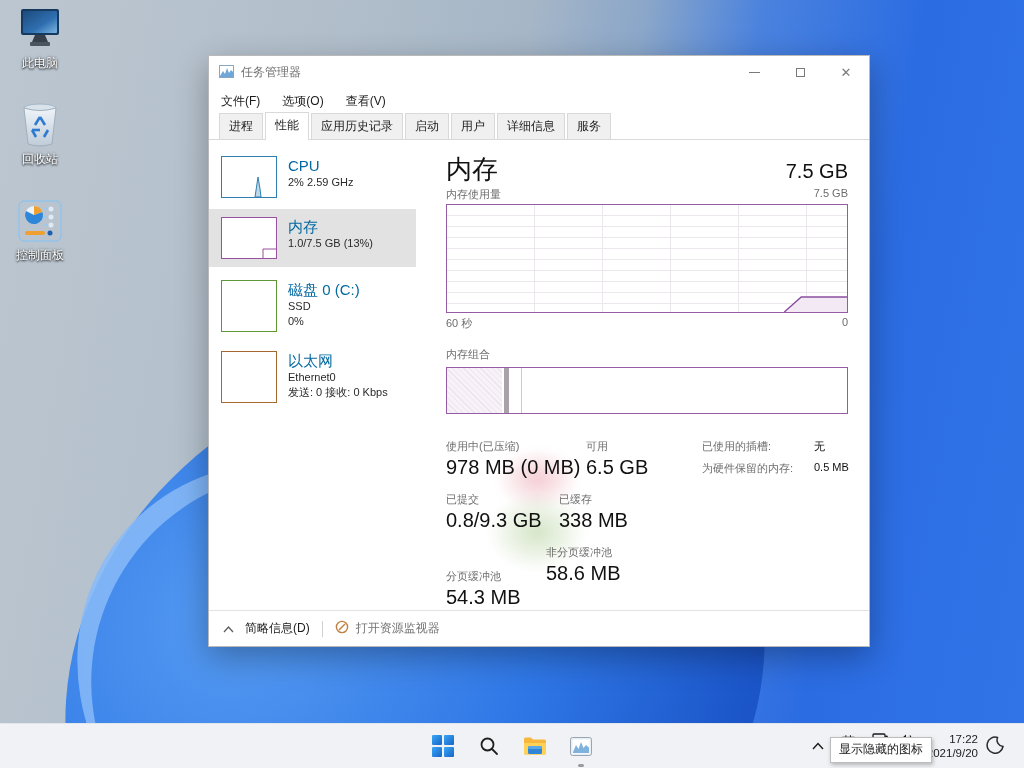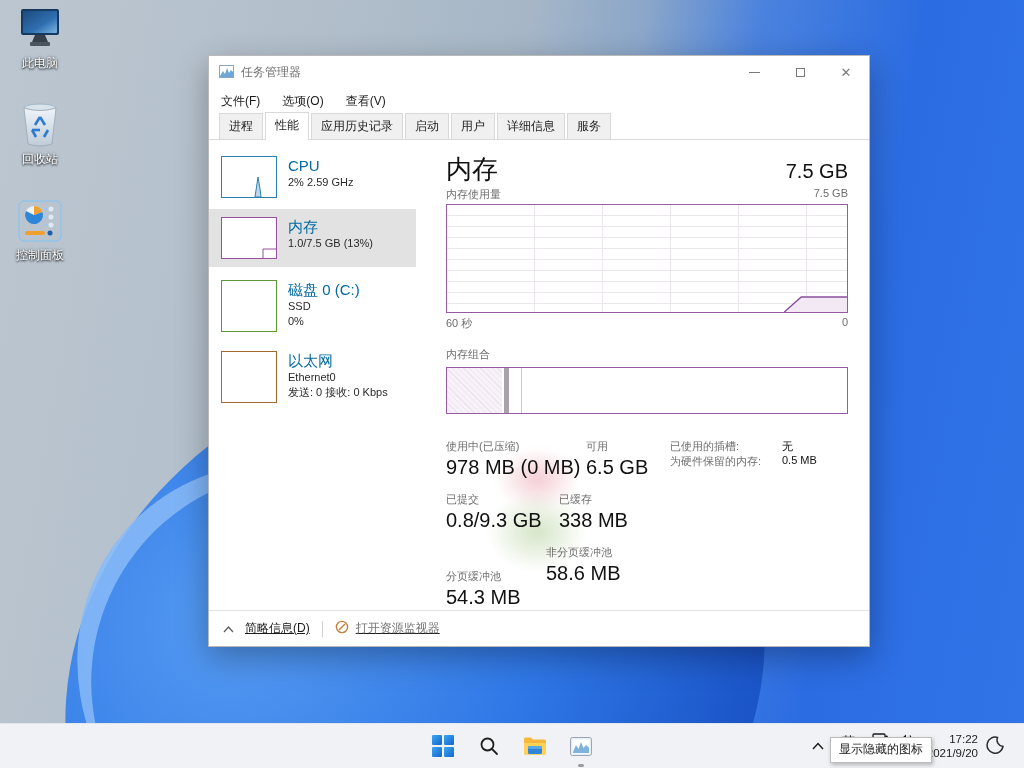--- a/index.html
+++ b/index.html
@@ -66,27 +66,27 @@
   .seg-hatch { position:absolute; left:0; top:0; bottom:0; width:55px;
     background:repeating-linear-gradient(45deg,#f7f2f8 0 3px,#ece4ee 3px 4px); }
   .seg-mod { position:absolute; left:57px; top:0; bottom:0; width:5px; background:#a9a2ab; }
   .seg-line { position:absolute; left:74px; top:0; bottom:0; width:1px; background:#cfc8d2; }
 
   .stats { position:relative; margin-top:25px; }
   .stat-row { display:flex; margin-bottom:13px; }
   .stat-col .sl { font-size:11px; color:#6d6d6d; margin-bottom:2px; }
   .stat-col .sv { font-size:20px; color:#111; }
   .w140 { width:140px; } .w113 { width:113px; } .w100 { width:100px;margin-top:24px; }
-  .side-stats { position:absolute; left:224px; top:0; width:162px; display:grid;
-    grid-template-columns:112px auto; font-size:11px; }
+  .side-stats { position:absolute; left:256px; top:0; width:162px; display:grid;
+    grid-template-columns:112px auto; row-gap:7px; font-size:11px; }
   .side-stats .sl { color:#6d6d6d; } .side-stats .sv { color:#111; }
 
   
   .tm-footer { position:absolute; left:0; bottom:0; width:100%; height:36px; border-top:1px solid #e3e3e3;
-    display:flex; align-items:center; padding-left:14px; background:#fff;text-decoration:underline; }
+    display:flex; align-items:center; padding-left:14px; background:#fff; }
   .chev { display:block; }
   .collapse-lbl { margin-left:11px; font-size:12px; color:#1b1b1b; }
   .vdiv { width:1px; height:16px; background:#d0d0d0; margin:0 12px; }
   .rm-link { margin-left:7px; font-size:12px; color:#737373; text-decoration:none; }
 
   
   .wm { position:absolute; pointer-events:none; mix-blend-mode:multiply; border-radius:50%; filter:blur(3px); z-index:4; }
   .wm-pink { left:495px; top:448px; width:85px; height:62px; background:radial-gradient(ellipse,rgba(222,110,130,.35),rgba(222,110,130,0) 70%); }
   .wm-green { left:487px; top:492px; width:100px; height:80px; background:radial-gradient(ellipse,rgba(150,190,115,.4),rgba(150,190,115,0) 70%); }
 

